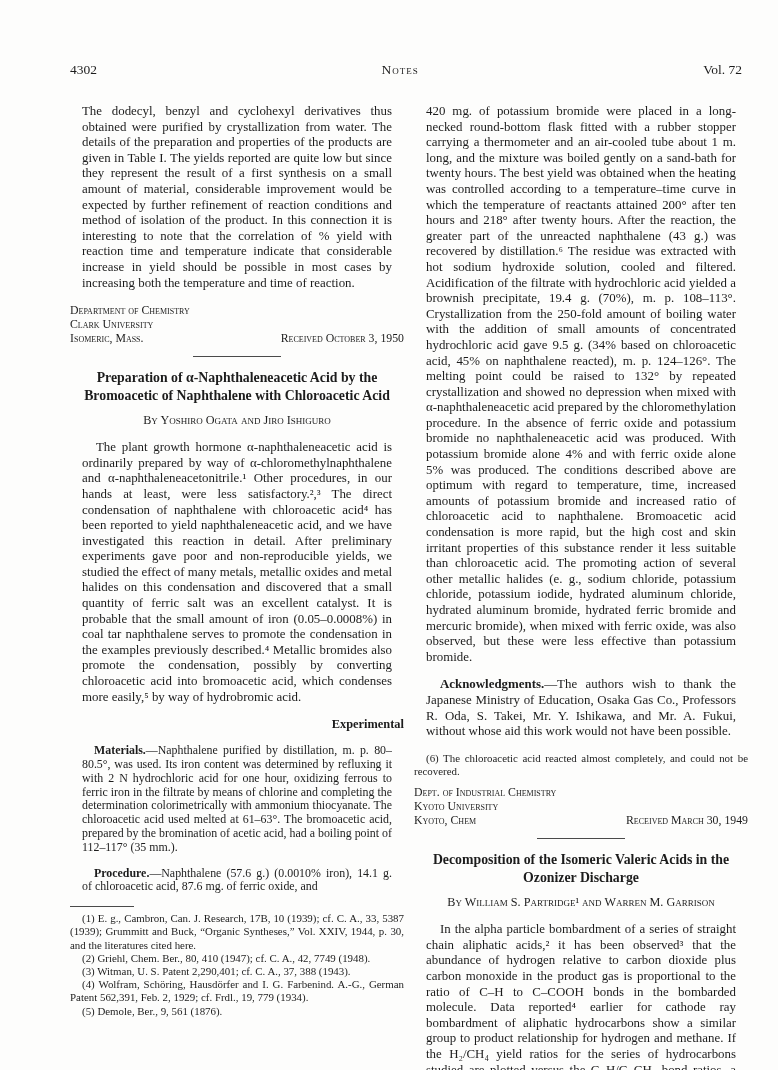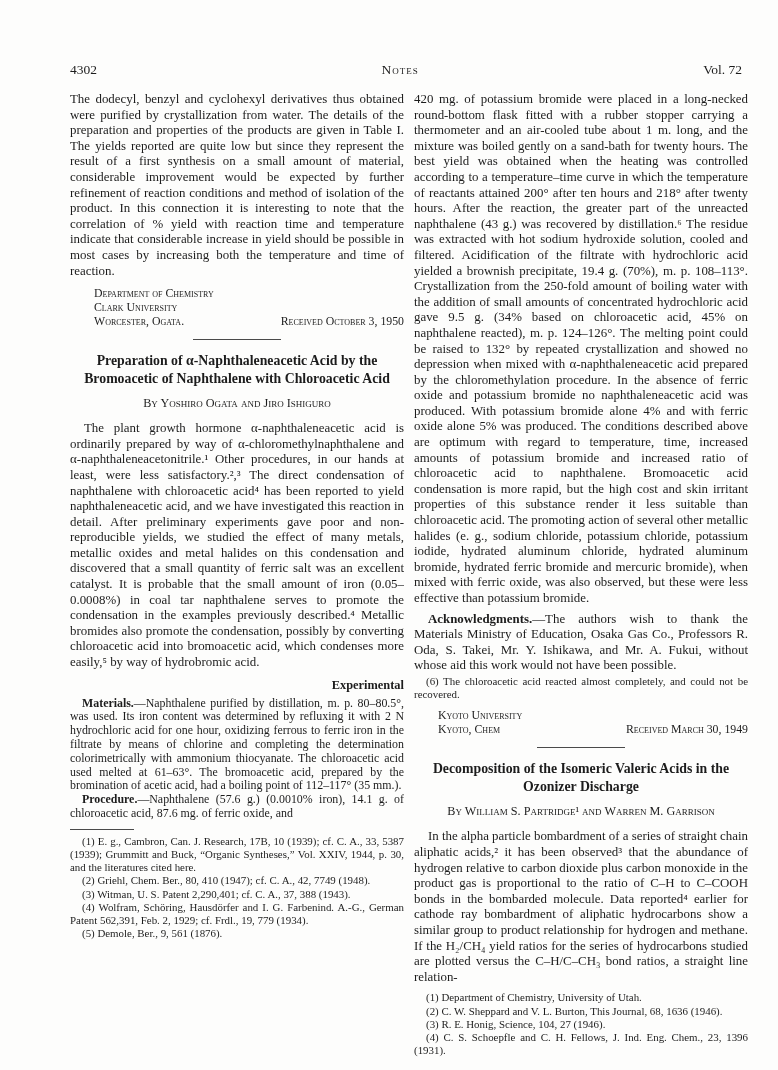--- a/index.html
+++ b/index.html
@@ -16,24 +16,24 @@
   }
   .running-header{
     display:flex;justify-content:space-between;align-items:baseline;
     font-size:13.5px;
     margin-bottom:14px;
     padding-right:6px;
   }
   .running-header .center{font-variant:small-caps;letter-spacing:1px;}
   .columns{display:flex;gap:10px;}
   .col{width:334px;}
-  p{margin:0;text-align:justify;}
+  p{margin:12px;text-align:justify;}
   .body-text{font-size:12.9px;line-height:15.6px;}
   .body-text.indent{text-indent:14px;}
-  .affil{font-size:11.8px;line-height:14px;margin-top:7px;margin-left:24px;}
+  .affil{font-size:11.8px;line-height:14px;margin-top:7px;}
   .affil-line{font-variant:small-caps;text-align:left;}
   .affil-last{display:flex;justify-content:space-between;}
   .received{font-variant:small-caps;text-align:right;}
   .article-sep{
     width:88px;border:0;border-top:1px solid #4a4a4a;
     margin:11px auto 12px auto;height:0;
   }
   .article-title{
     font-weight:bold;font-size:13.8px;line-height:17.5px;
     text-align:center;margin:0 0 9px 0;
@@ -71,21 +71,21 @@
   <div class="columns">
 
     <div class="col">
 
       <p class="body-text">The dodecyl, benzyl and cyclohexyl derivatives thus obtained were purified by crystallization from water. The details of the preparation and properties of the products are given in Table I. The yields reported are quite low but since they represent the result of a first synthesis on a small amount of material, considerable improvement would be expected by further refinement of reaction conditions and method of isolation of the product. In this connection it is interesting to note that the correlation of % yield with reaction time and temperature indicate that considerable increase in yield should be possible in most cases by increasing both the temperature and time of reaction.</p>
 
       <div class="affil">
         <div class="affil-line">Department of Chemistry</div>
         <div class="affil-line">Clark University</div>
         <div class="affil-last">
-          <span class="affil-line">Worcester, Ogata.</span>
+          <span class="affil-line">Isomeric, Mass.</span>
           <span class="received">Received October 3, 1950</span>
         </div>
       </div>
 
       <hr class="article-sep">
 
       <h2 class="article-title">Preparation of α-Naphthaleneacetic Acid by the Bromoacetic of Naphthalene with Chloroacetic Acid</h2>
 
       <p class="byline">By Yoshiro Ogata and Jiro Ishiguro</p>
 
@@ -106,25 +106,26 @@
         <p class="footnote">(4) Wolfram, Schöring, Hausdörfer and I. G. Farbenind. A.-G., German Patent 562,391, Feb. 2, 1929; cf. Frdl., 19, 779 (1934).</p>
         <p class="footnote">(5) Demole, Ber., 9, 561 (1876).</p>
       </div>
 
     </div>
 
     <div class="col">
 
       <p class="body-text">420 mg. of potassium bromide were placed in a long-necked round-bottom flask fitted with a rubber stopper carrying a thermometer and an air-cooled tube about 1 m. long, and the mixture was boiled gently on a sand-bath for twenty hours. The best yield was obtained when the heating was controlled according to a temperature–time curve in which the temperature of reactants attained 200° after ten hours and 218° after twenty hours. After the reaction, the greater part of the unreacted naphthalene (43 g.) was recovered by distillation.⁶ The residue was extracted with hot sodium hydroxide solution, cooled and filtered. Acidification of the filtrate with hydrochloric acid yielded a brownish precipitate, 19.4 g. (70%), m. p. 108–113°. Crystallization from the 250-fold amount of boiling water with the addition of small amounts of concentrated hydrochloric acid gave 9.5 g. (34% based on chloroacetic acid, 45% on naphthalene reacted), m. p. 124–126°. The melting point could be raised to 132° by repeated crystallization and showed no depression when mixed with α-naphthaleneacetic acid prepared by the chloromethylation procedure. In the absence of ferric oxide and potassium bromide no naphthaleneacetic acid was produced. With potassium bromide alone 4% and with ferric oxide alone 5% was produced. The conditions described above are optimum with regard to temperature, time, increased amounts of potassium bromide and increased ratio of chloroacetic acid to naphthalene. Bromoacetic acid condensation is more rapid, but the high cost and skin irritant properties of this substance render it less suitable than chloroacetic acid. The promoting action of several other metallic halides (e. g., sodium chloride, potassium chloride, potassium iodide, hydrated aluminum chloride, hydrated aluminum bromide, hydrated ferric bromide and mercuric bromide), when mixed with ferric oxide, was also observed, but these were less effective than potassium bromide.</p>
 
-      <p class="body-text indent gap-sm"><b>Acknowledgments.</b><span>—The authors wish to thank the Materials Ministry of Education, Osaka Gas Co., Professors R. Oda, S. Takei, Mr. Y. Ishikawa, and Mr. A. Fukui, without whose aid this work would not have been possible.</span></p>
+      <p class="body-text indent gap-sm"><b>Acknowledgments.</b><span>—The authors wish to thank the Japanese Ministry of Education, Osaka Gas Co., Professors R. Oda, S. Takei, Mr. Y. Ishikawa, and Mr. A. Fukui, without whose aid this work would not have been possible.</span></p>
 
       <p class="footnote gap-md">(6) The chloroacetic acid reacted almost completely, and could not be recovered.</p>
 
       <div class="affil">
+        <div class="affil-line">Dept. of Industrial Chemistry</div>
         <div class="affil-line">Kyoto University</div>
         <div class="affil-last">
           <span class="affil-line">Kyoto, Chem</span>
           <span class="received">Received March 30, 1949</span>
         </div>
       </div>
 
       <hr class="article-sep">
 
       <h2 class="article-title">Decomposition of the Isomeric Valeric Acids in the Ozonizer Discharge</h2>

